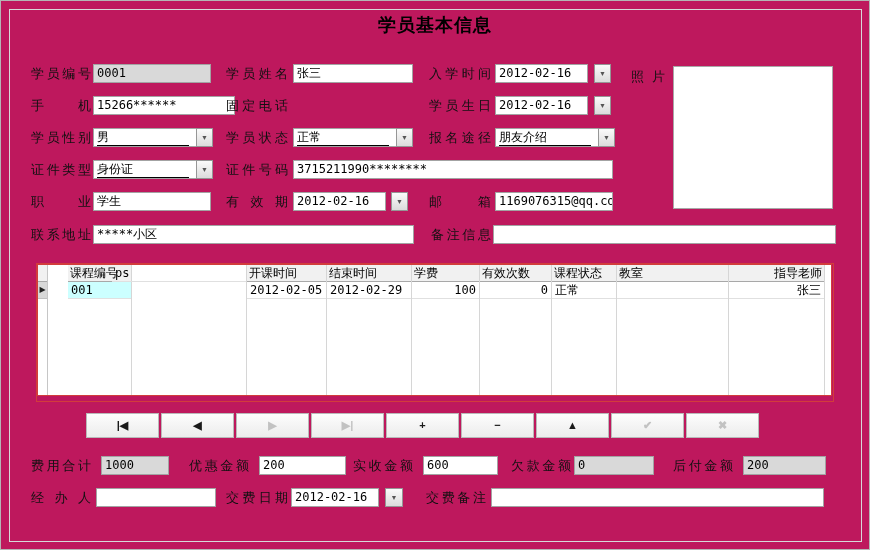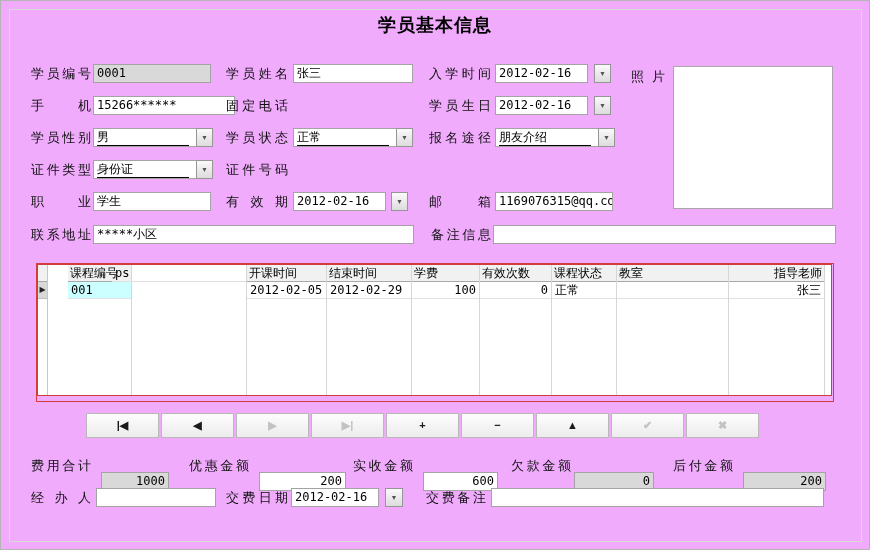--- a/index.html
+++ b/index.html
@@ -1,25 +1,25 @@
 <!DOCTYPE html>
 <html><head>
 <meta charset="utf-8">
 <style>
   html,body{margin:0;padding:0;background:#fff;}
   body{width:870px;height:550px;font-family:"Liberation Sans",sans-serif;position:relative;overflow:hidden;}
-  #app{position:relative;width:868px;height:548px;border:1px solid #b5b5b5;background:#f0abfc;}
+  #app{position:relative;width:868px;height:548px;border:1px solid #b5b5b5;background:#be185d;}
   .inset{position:absolute;left:8px;top:8px;width:851px;height:531px;border:1px solid #d8d8d8;pointer-events:none;}
   .title{position:absolute;top:12px;left:0;width:100%;text-align:center;font-size:18px;font-weight:bold;color:#000;letter-spacing:1px;}
   .lbl{position:absolute;height:19px;line-height:19px;font-size:13px;color:#111;text-align:justify;text-align-last:justify;overflow:hidden;}
   .fld{position:absolute;height:19px;box-sizing:border-box;border:1px solid #a3a3a3;background:#fff;
        font-family:"DejaVu Sans Mono",monospace;font-size:12px;line-height:17px;padding:0 3px;
        overflow:hidden;white-space:nowrap;color:#000;}
   .fld.ro{background:#d9d9d9;}
-  .fld.num{text-align:right;margin-top:16px;}
+  .fld.num{text-align:left;}
   .fld.combo .val{display:inline-block;min-width:96%;height:16px;border-bottom:1px solid #000;}
   .dbtn{position:absolute;height:19px;box-sizing:border-box;border:1px solid #969696;
         background:linear-gradient(#fafafa,#dcdcdc);text-align:center;font-size:7px;line-height:17px;color:#555;}
   .photo{position:absolute;border:1px solid #a8a8a8;background:#fff;box-sizing:border-box;}
   .redbox{position:absolute;border:1px solid #d23c3c;box-sizing:border-box;}
   .grid{position:absolute;left:37px;top:264px;width:793px;height:130px;background:#fff;overflow:hidden;}
   .gind{position:absolute;left:0;top:0;bottom:0;width:10px;border-right:1px solid #c6c6c6;box-sizing:border-box;}
   .gind .ghead{padding:0;}
   .gind-cell{height:16px;background:#d8d8d8;border-bottom:1px solid #c0c0c0;font-size:8px;line-height:16px;color:#222;text-align:center;}
   .gcol{position:absolute;top:0;bottom:0;border-right:1px solid #d6d6d6;box-sizing:border-box;}
@@ -65,20 +65,21 @@
   <div class="fld combo" style="left:292px;top:127px;width:104px"><span class="val">正常</span></div>
   <div class="dbtn" style="left:395px;top:127px;width:17px"><span>▼</span></div>
   <div class="lbl" style="left:428px;top:127px;width:62px">报名途径</div>
   <div class="fld combo" style="left:494px;top:127px;width:104px"><span class="val">朋友介绍</span></div>
   <div class="dbtn" style="left:597px;top:127px;width:17px"><span>▼</span></div>
 
   <div class="lbl" style="left:30px;top:159px;width:60px">证件类型</div>
   <div class="fld combo" style="left:92px;top:159px;width:104px"><span class="val">身份证</span></div>
   <div class="dbtn" style="left:195px;top:159px;width:17px"><span>▼</span></div>
   <div class="lbl" style="left:225px;top:159px;width:62px">证件号码</div>
+  <div class="fld" style="left:292px;top:159px;width:320px">3715211990********</div>
 
   <div class="lbl" style="left:30px;top:191px;width:60px">职业</div>
   <div class="fld" style="left:92px;top:191px;width:118px">学生</div>
   <div class="lbl" style="left:225px;top:191px;width:62px">有效期</div>
   <div class="fld" style="left:292px;top:191px;width:93px">2012-02-16</div>
   <div class="dbtn" style="left:390px;top:191px;width:17px"><span>▼</span></div>
   <div class="lbl" style="left:428px;top:191px;width:62px">邮箱</div>
   <div class="fld" style="left:494px;top:191px;width:118px">1169076315@qq.com</div>
 
   <div class="lbl" style="left:30px;top:224px;width:60px">联系地址</div>

